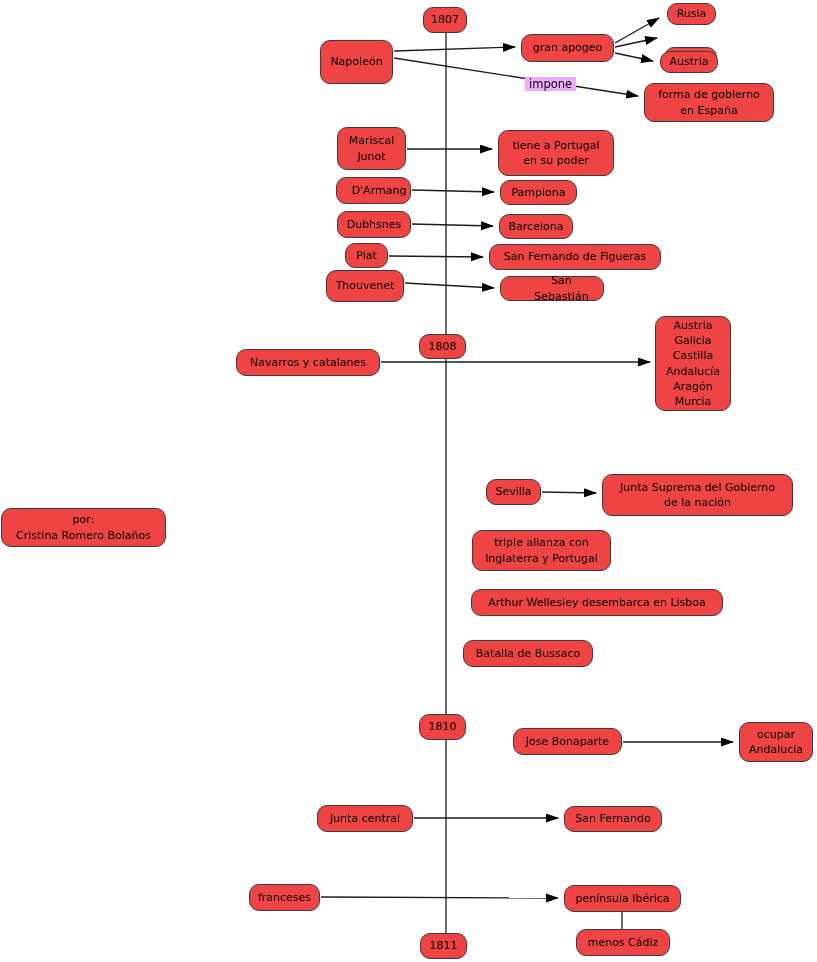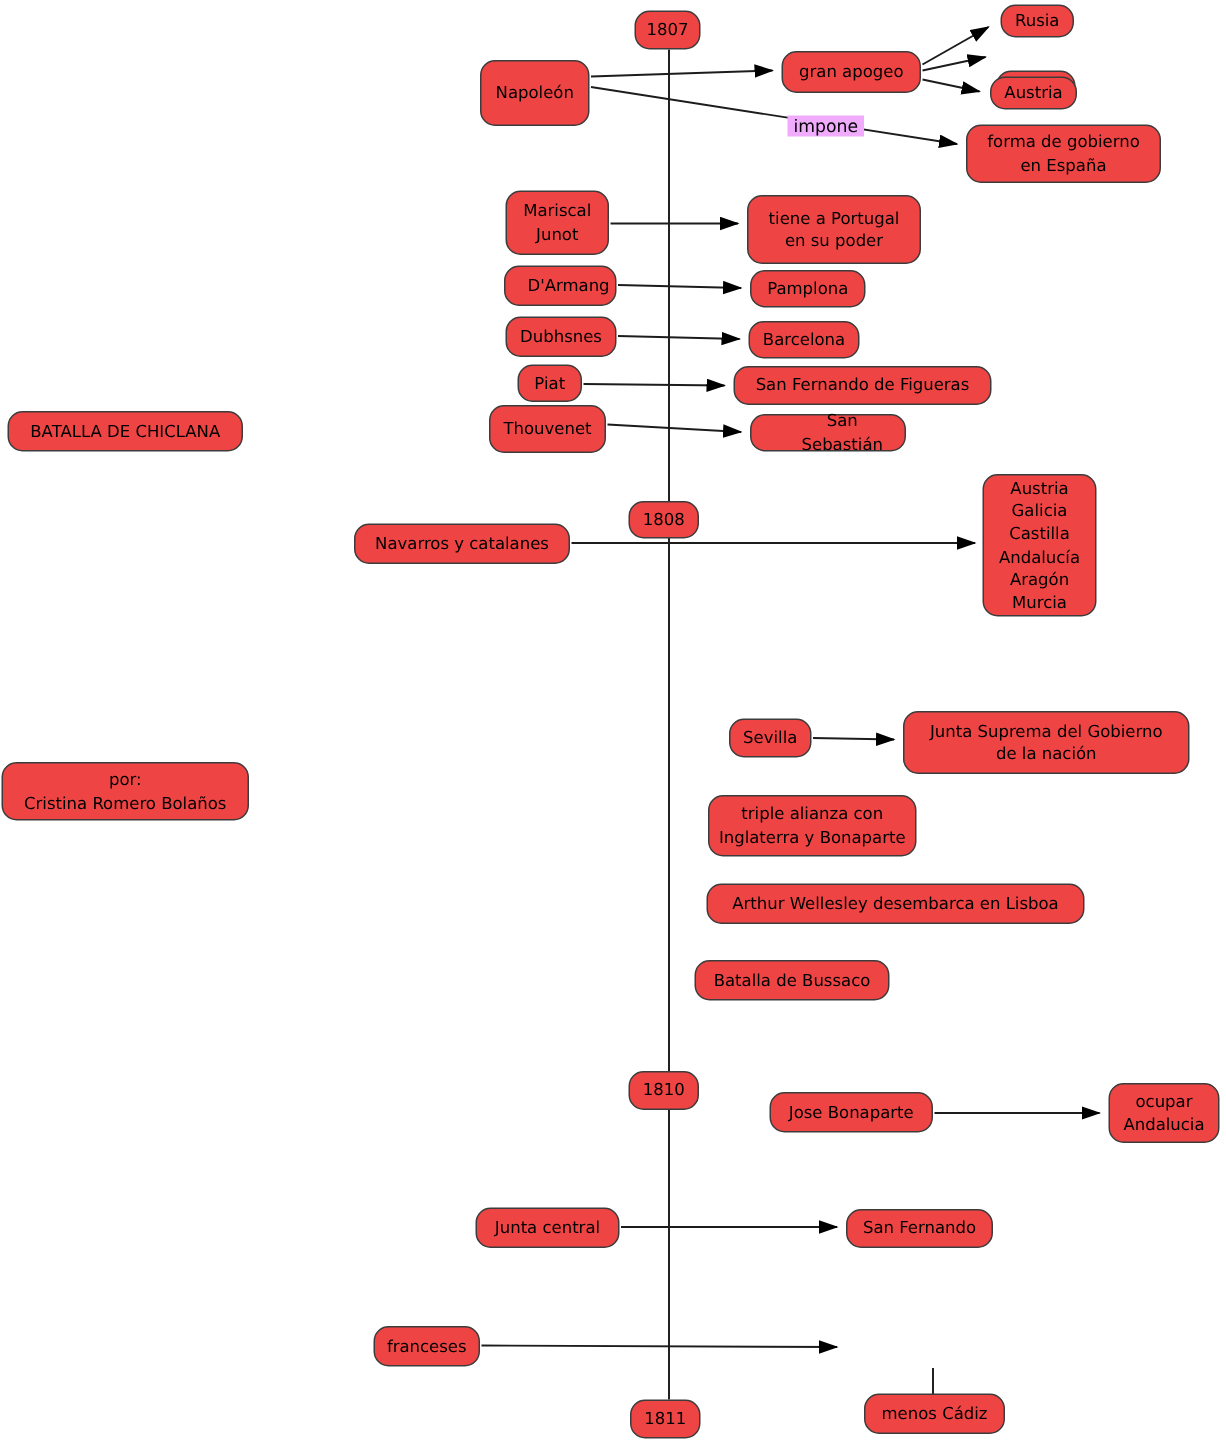--- a/index.html
+++ b/index.html
@@ -98,47 +98,47 @@
 en su poder</div>
   <div class="node" style="left:336px; top:177px; width:75px;  height:27px;padding-left:15px;">D'Armang</div>
   <div class="node" style="left:500px; top:180px; width:77px;  height:25px;">Pamplona</div>
   <div class="node" style="left:337px; top:211px; width:74px;  height:27px;">Dubhsnes</div>
   <div class="node" style="left:499px; top:214px; width:74px;  height:25px;">Barcelona</div>
   <div class="node" style="left:345px; top:243px; width:43px;  height:25px;">Piat</div>
   <div class="node" style="left:489px; top:244px; width:172px; height:26px;">San Fernando de Figueras</div>
   <div class="node" style="left:326px; top:270px; width:78px;  height:32px;">Thouvenet</div>
   <div class="node" style="left:500px; top:276px; width:104px; height:25px;padding-left:23px;">San Sebastián</div>
 
-  <div class="node" style="left:5px;   top:274px; width:157px; height:27px;">BATALLA DE CHICLANA</div>
 
   <div class="node" style="left:236px; top:349px; width:144px; height:27px;">Navarros y catalanes</div>
   <div class="node" style="left:419px; top:334px; width:47px;  height:25px;">1808</div>
   <div class="node" style="left:655px; top:316px; width:76px;  height:95px;">Austria
 Galicia
 Castilla
 Andalucía
 Aragón
 Murcia</div>
 
   <div class="node" style="left:1px;   top:508px; width:165px; height:39px;">por:
 Cristina Romero Bolaños</div>
 
   <div class="node" style="left:486px; top:479px; width:55px;  height:26px;">Sevilla</div>
   <div class="node" style="left:602px; top:474px; width:191px; height:42px;">Junta Suprema del Gobierno
 de la nación</div>
   <div class="node" style="left:472px; top:530px; width:139px; height:41px;">triple alianza con
-Inglaterra y Bonaparte</div>
+Inglaterra y Portugal</div>
   <div class="node" style="left:471px; top:589px; width:252px; height:27px;">Arthur Wellesley desembarca en Lisboa</div>
   <div class="node" style="left:463px; top:640px; width:130px; height:27px;">Batalla de Bussaco</div>
 
   <div class="node" style="left:419px; top:714px; width:47px;  height:26px;">1810</div>
   <div class="node" style="left:513px; top:728px; width:109px; height:27px;">Jose Bonaparte</div>
   <div class="node" style="left:739px; top:722px; width:74px;  height:40px;">ocupar
 Andalucia</div>
 
   <div class="node" style="left:317px; top:805px; width:96px;  height:27px;">Junta central</div>
   <div class="node" style="left:564px; top:806px; width:98px;  height:26px;">San Fernando</div>
 
   <div class="node" style="left:249px; top:884px; width:71px;  height:27px;">franceses</div>
+  <div class="node" style="left:564px; top:885px; width:117px; height:27px;">península Ibérica</div>
   <div class="node" style="left:420px; top:933px; width:47px;  height:26px;">1811</div>
   <div class="node" style="left:576px; top:929px; width:94px;  height:27px;">menos Cádiz</div>
 
 </div>
 
 </body></html>

